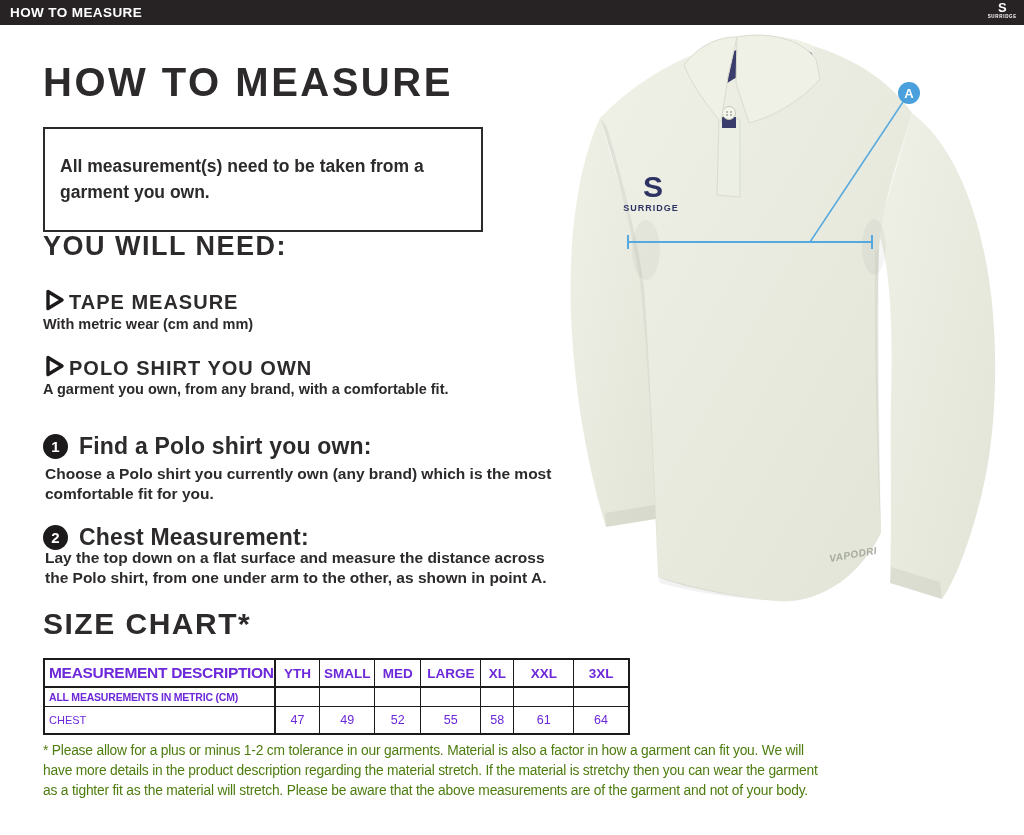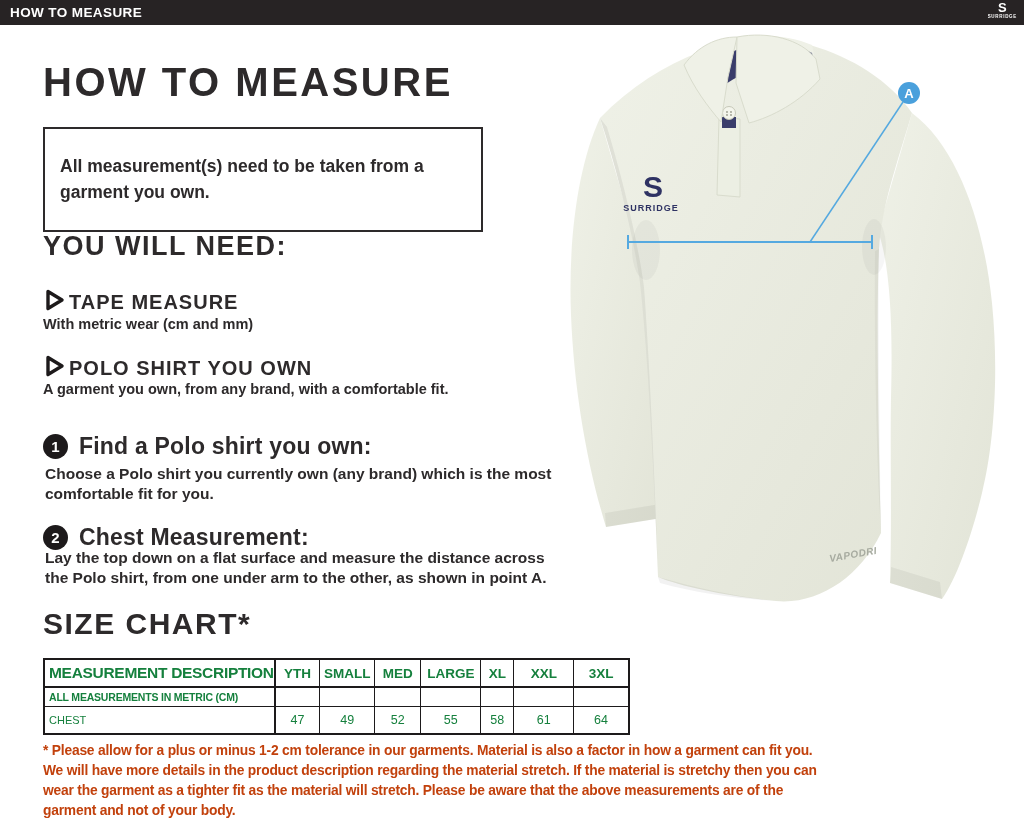--- a/index.html
+++ b/index.html
@@ -69,41 +69,41 @@
     position:absolute; left:43px; top:607px;
     display:flex; align-items:baseline;gap:38px;
   }
   .sc-big { font-size:30px; font-weight:800; letter-spacing:1.5px; }
   .sc-sub { font-size:15px; font-weight:700; margin-left:9px; }
 
   
   .sz-table {
     position:absolute; left:43px; top:658px;
     border-collapse:collapse; table-layout:fixed;
-    border:2px solid #1d1a1b; color:#15803d;
+    border:2px solid #1d1a1b; color:#6d28d9;
   }
   .sz-table th, .sz-table td {
     border:1px solid #1d1a1b; overflow:hidden; white-space:nowrap; vertical-align:middle;
   }
   .sz-table thead th { border-bottom:2px solid #1d1a1b; height:28px; }
   .sz-table th:first-child, .sz-table td:first-child {
     border-right:2px solid #1d1a1b; text-align:left; padding-left:4px;
   }
   .h-desc { font-size:15.5px; font-weight:800; letter-spacing:-0.3px; }
   .h-size { font-size:13.5px; font-weight:700; text-align:center; }
   .row-metric td { height:19px; }
   .row-metric .lbl { font-size:10.5px; font-weight:700; letter-spacing:-0.2px; }
   .row-chest td { height:28px; }
   .row-chest .lbl { font-size:11px; font-weight:400; }
   .val { font-size:12.5px; font-weight:400; text-align:center; }
 
   .footnote {
     position:absolute; left:43px; top:741px; width:784px;
-    font-size:13.8px; font-weight:700; line-height:1.45; letter-spacing:-0.2px;
-    color:#c2410c;
+    font-size:13.8px; font-weight:400; line-height:1.45; letter-spacing:-0.2px;
+    color:#4d7c0f;
   }
 
   
   .shirt-wrap { position:absolute; left:560px; top:25px; width:464px; height:600px; }
 </style>
 </head>
 <body>
 
 <div class="topbar">
   <div class="topbar-title">HOW TO MEASURE</div>

